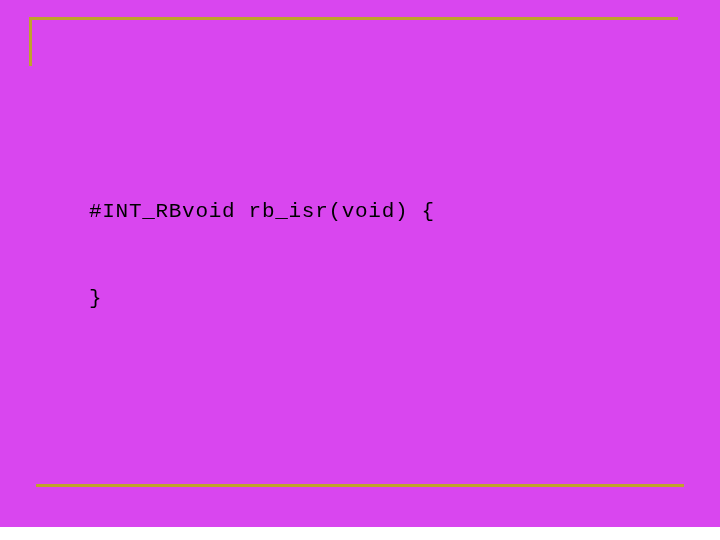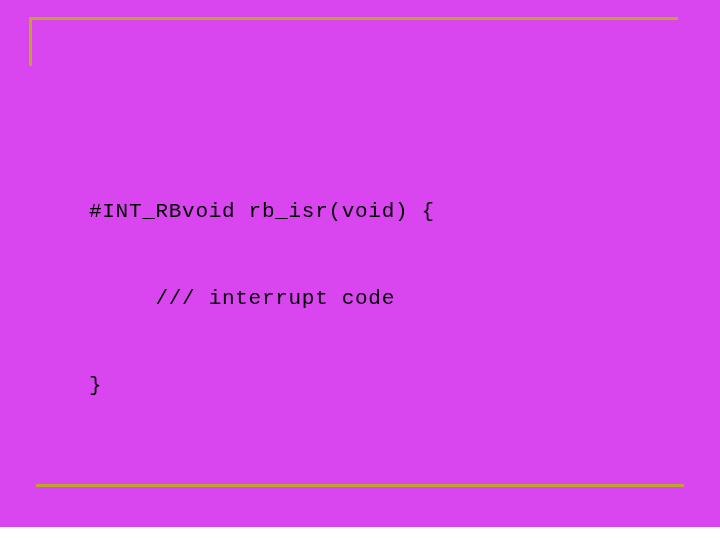--- a/index.html
+++ b/index.html
@@ -73,21 +73,20 @@
 <body>
 
 <div class="slide">
 
   <div class="rule-top"></div>
   <div class="rule-left"></div>
   <div class="rule-bottom"></div>
 
   <div class="code-block">
     <span class="code-line">#INT_RBvoid rb_isr(void) {</span>
-    <span class="code-line">     /// interrupt code</span>
     <span class="code-line">}</span>
     <span class="code-line blank"></span>
     
     
     
     
     
     
     
   </div>

